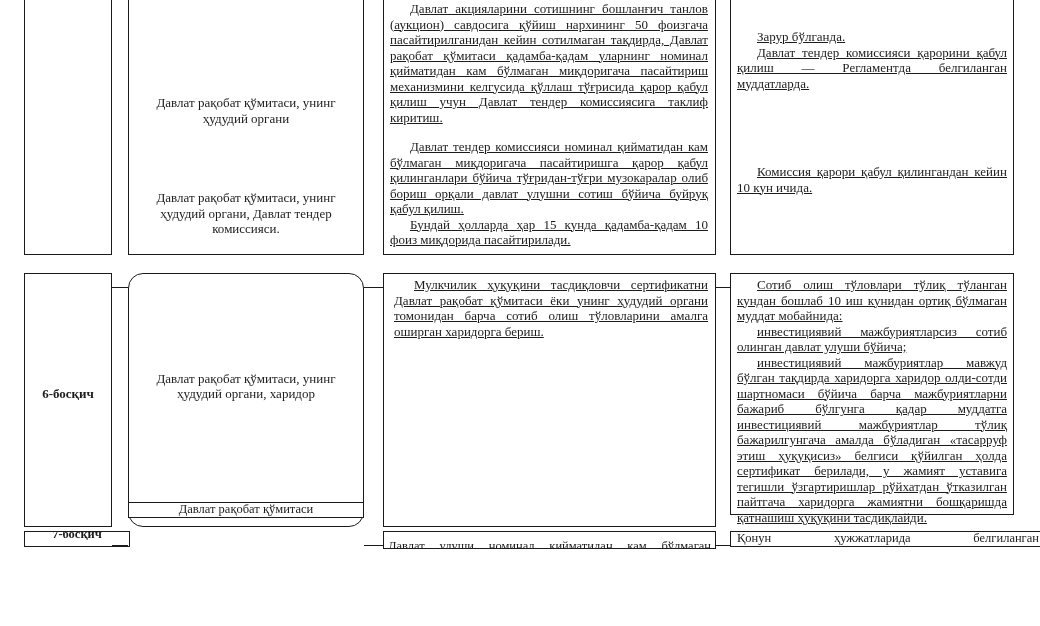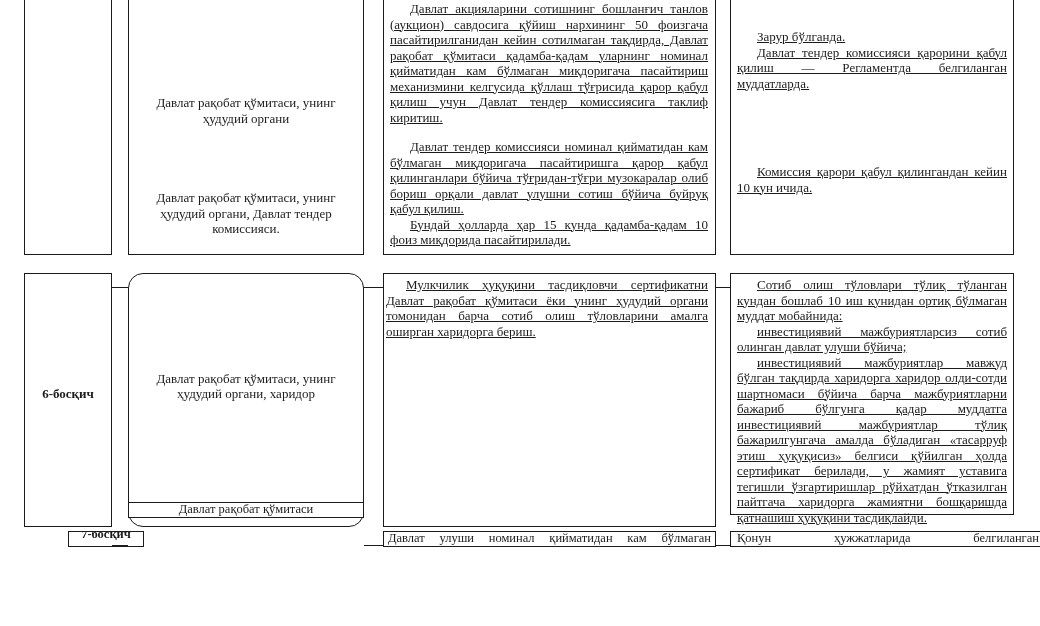--- a/index.html
+++ b/index.html
@@ -30,27 +30,27 @@
   #bA2 .pp2{margin-top:104px;}
   #bA3{left:383px;top:-10px;width:333px;height:265px;padding:10px 7px 0 6px;}
   #bA3 .pp2{margin-top:14px;}
   #bA4{left:730px;top:-10px;width:284px;height:265px;padding:0 6px;}
   #bA4 .pp1{margin-top:38px;}
   #bA4 .pp3{margin-top:73px;}
   #bA4 .pp4{margin-top:14px;}
   
   #bB1{left:24px;top:273px;width:88px;height:254px;padding-bottom:12px;}
   #bB2{left:128px;top:273px;width:236px;height:254px;display:flex;align-items:center;justify-content:center;padding:0 14px 28px;border-radius:15px;}
-  #bB3{left:383px;top:273px;width:333px;height:254px;padding:3px 7px 0 2px;}
+  #bB3{left:383px;top:273px;width:333px;height:254px;padding:3px 7px 0 10px;}
   #bB4{left:730px;top:273px;width:284px;height:242px;padding:3px 6px 0 6px;}
   
   .thin{height:16px;line-height:13px;font-size:12.5px;overflow:hidden;}
-  #bC1{left:24px;top:531px;width:76px;padding-bottom:10px;margin-left:44px;}
+  #bC1{left:24px;top:531px;width:106px;padding-bottom:10px;}
   #bC2{left:128px;top:502px;width:236px;text-align:center;}
-  #bC3{left:383px;top:531px;width:333px;padding:0 4px;}
+  #bC3{left:383px;top:531px;width:333px;padding:8px 4px;}
   #bC4{left:730px;top:531px;width:316px;padding:0 6px;}
   .fulljust{text-align:justify;text-align-last:justify;}
   
   #cnB1{left:112px;top:287px;width:16px;}
   #cnB2{left:364px;top:287px;width:19px;}
   #cnB3{left:716px;top:287px;width:14px;}
   #cnC1{left:112px;top:545px;width:16px;}
   #cnC2{left:364px;top:545px;width:19px;}
   #cnC3{left:716px;top:545px;width:14px;}
 </style>

